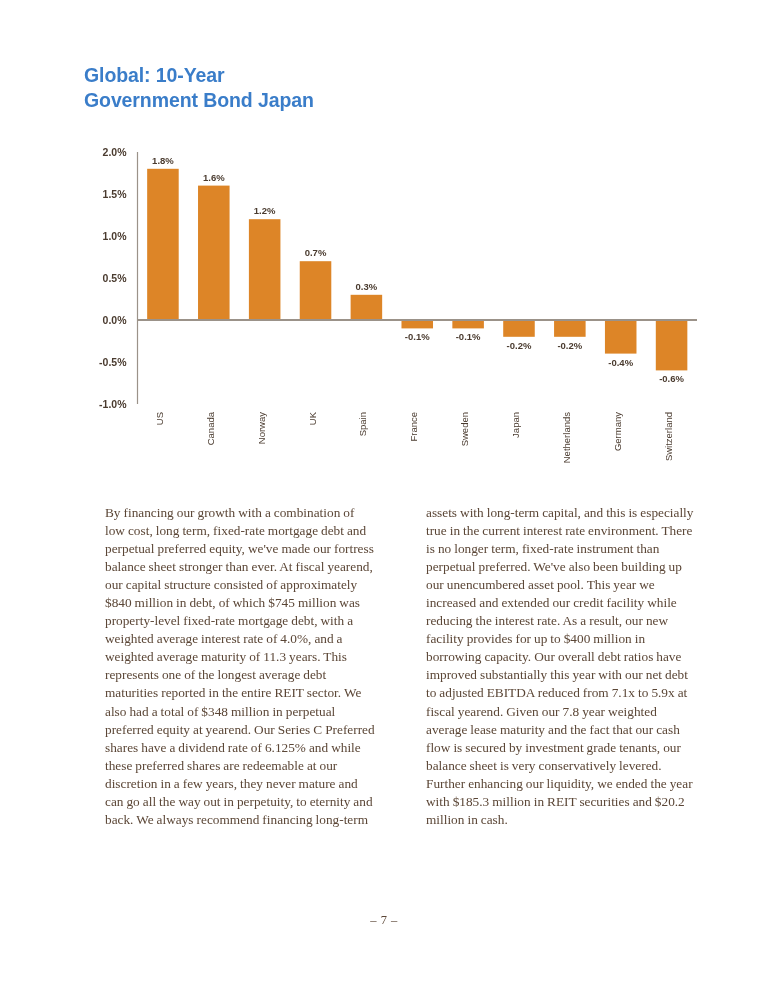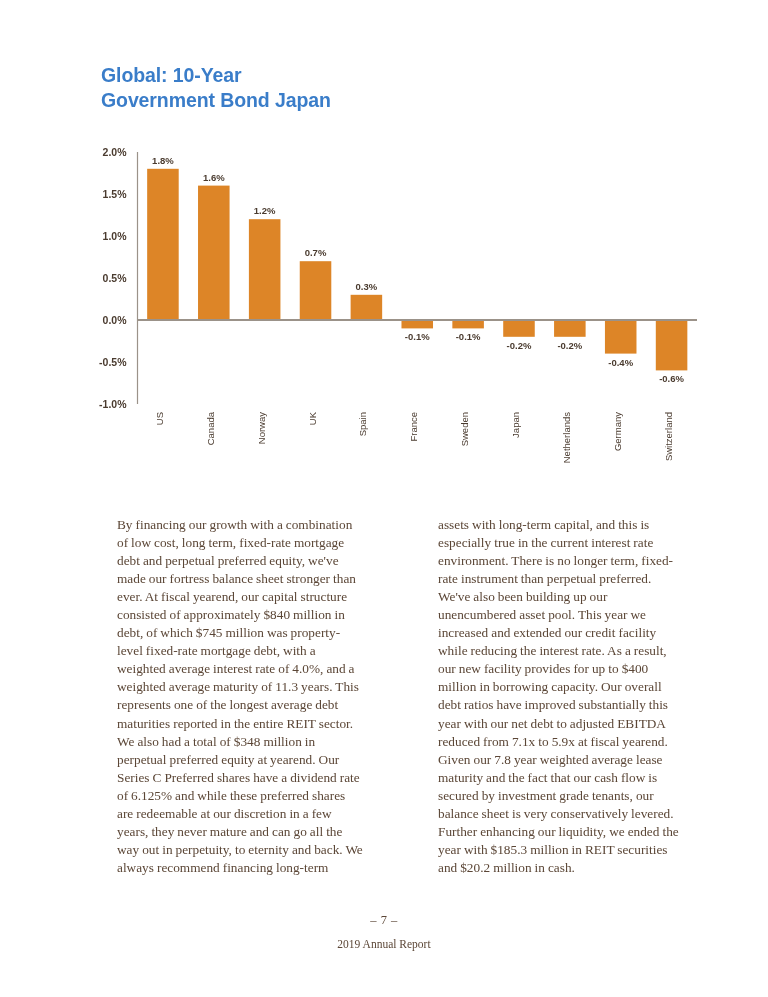--- a/index.html
+++ b/index.html
@@ -21,21 +21,21 @@
     position: absolute;
     left: 0; top: 0;
     width: 768px;
     height: 997px;
     background: #ffffff;
   }
 
   
   .chart-title {
     position: absolute;
-    left: 101px;
+    left: 84px;
     top: 63px;
     width: 420px;
     font-family: "Liberation Sans", sans-serif;
     font-weight: bold;
     font-size: 19.5px;
     line-height: 25px;
     color: #3a7dc9;
     letter-spacing: -0.1px;
   }
   .chart-title .line { display: block; }
@@ -65,21 +65,21 @@
   }
   .col {
     width: 278px;
     font-family: "Liberation Serif", serif;
     font-size: 13.3px;
     line-height: 18.05px;
     color: #5b4636;
     text-align: left;
     word-spacing: -0.3px;
   }
-  .col p { margin: 16px; }
+  .col p { margin: 4px; }
 
   
   .footer {
     position: absolute;
     left: 0;
     top: 913px;
     width: 768px;
     text-align: center;
     font-family: "Liberation Serif", serif;
     color: #5b4636;
@@ -154,16 +154,15 @@
     <div class="col">
       <p>By financing our growth with a combination of low cost, long term, fixed-rate mortgage debt and perpetual preferred equity, we've made our fortress balance sheet stronger than ever. At fiscal yearend, our capital structure consisted of approximately $840 million in debt, of which $745 million was property-level fixed-rate mortgage debt, with a weighted average interest rate of 4.0%, and a weighted average maturity of 11.3 years. This represents one of the longest average debt maturities reported in the entire REIT sector. We also had a total of $348 million in perpetual preferred equity at yearend. Our Series C Preferred shares have a dividend rate of 6.125% and while these preferred shares are redeemable at our discretion in a few years, they never mature and can go all the way out in perpetuity, to eternity and back. We always recommend financing long-term</p>
     </div>
     <div class="col">
       <p>assets with long-term capital, and this is especially true in the current interest rate environment. There is no longer term, fixed-rate instrument than perpetual preferred. We've also been building up our unencumbered asset pool. This year we increased and extended our credit facility while reducing the interest rate. As a result, our new facility provides for up to $400 million in borrowing capacity. Our overall debt ratios have improved substantially this year with our net debt to adjusted EBITDA reduced from 7.1x to 5.9x at fiscal yearend. Given our 7.8 year weighted average lease maturity and the fact that our cash flow is secured by investment grade tenants, our balance sheet is very conservatively levered. Further enhancing our liquidity, we ended the year with $185.3 million in REIT securities and $20.2 million in cash.</p>
     </div>
   </div>
 
   <div class="footer">
     <div class="page-number">– 7 –</div>
-    <div class="report-label">2019 Annual Report</div>
   </div>
 
 </div>
 
 </body></html>

